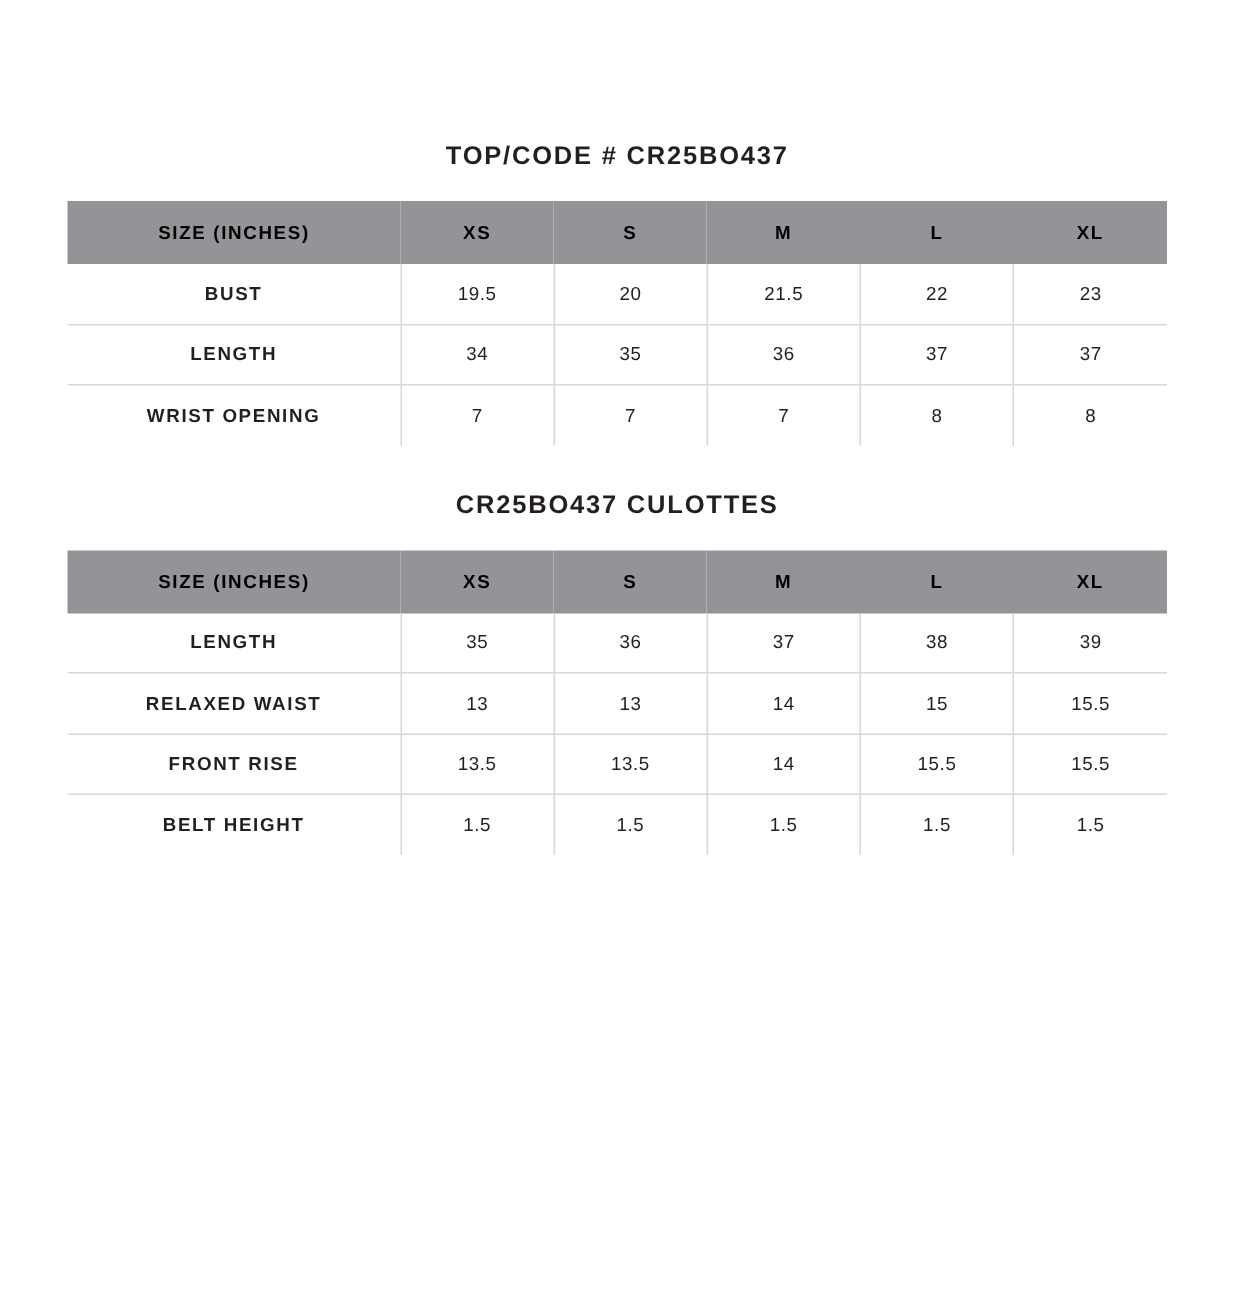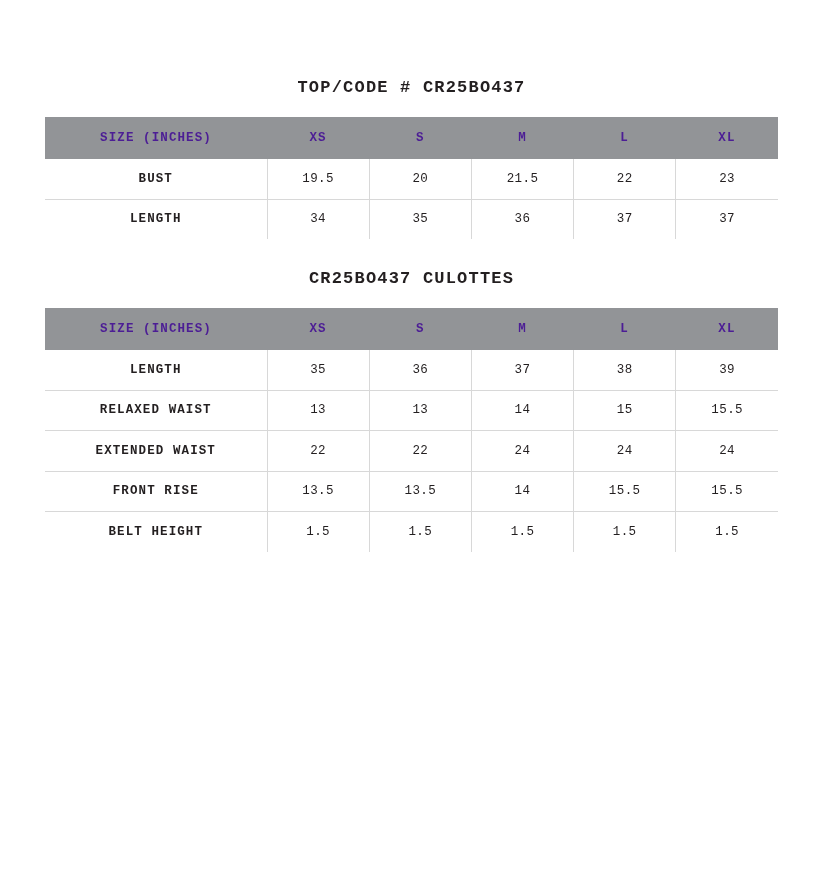--- a/index.html
+++ b/index.html
@@ -11,23 +11,22 @@
     height: 875px;
     background: #ffffff;
     font-family: "Liberation Sans", sans-serif;
     color: #231f20;
     -webkit-font-smoothing: antialiased;
   }
   .page {
     width: 823px;
     height: 808px;
     box-sizing: border-box;
-    padding: 0 45px;
+    padding: 16px 45px;
     position: relative;
-    font-family: Liberation Mono, monospace;
   }
   .section-title {
     text-align: center;
     font-size: 17px;
     font-weight: bold;
     letter-spacing: 1.2px;
     color: #231f20;
   }
   .title-top {
     padding-top: 78px;
@@ -42,21 +41,21 @@
     border-collapse: collapse;
     table-layout: fixed;
   }
   table.size-table th,
   table.size-table td {
     text-align: center;
     vertical-align: middle;
   }
   .head-row th {
     background: #929497;
-    color: #4c1d95;
+    color: #000000;
     font-size: 12.5px;
     font-weight: bold;
     letter-spacing: 1.1px;
     height: 42px;
     padding: 0;
     border: none;
   }
   .head-row th.label-col {
     letter-spacing: 1.1px;
   }
@@ -122,20 +121,28 @@
         <td class="val">23</td>
       </tr>
       <tr class="body-row">
         <td class="row-label">LENGTH</td>
         <td class="val">34</td>
         <td class="val">35</td>
         <td class="val">36</td>
         <td class="val">37</td>
         <td class="val">37</td>
       </tr>
+      <tr class="body-row">
+        <td class="row-label">WRIST OPENING</td>
+        <td class="val">7</td>
+        <td class="val">7</td>
+        <td class="val">7</td>
+        <td class="val">8</td>
+        <td class="val">8</td>
+      </tr>
     </tbody>
   </table>
 
   <div class="section-title title-second">CR25BO437 CULOTTES</div>
 
   <table class="size-table">
     <colgroup>
       <col class="c-label">
         <col class="c-size">
         <col class="c-size">
@@ -164,28 +171,20 @@
       </tr>
       <tr class="body-row">
         <td class="row-label">RELAXED WAIST</td>
         <td class="val">13</td>
         <td class="val">13</td>
         <td class="val">14</td>
         <td class="val">15</td>
         <td class="val">15.5</td>
       </tr>
       <tr class="body-row">
-        <td class="row-label">EXTENDED WAIST</td>
-        <td class="val">22</td>
-        <td class="val">22</td>
-        <td class="val">24</td>
-        <td class="val">24</td>
-        <td class="val">24</td>
-      </tr>
-      <tr class="body-row">
         <td class="row-label">FRONT RISE</td>
         <td class="val">13.5</td>
         <td class="val">13.5</td>
         <td class="val">14</td>
         <td class="val">15.5</td>
         <td class="val">15.5</td>
       </tr>
       <tr class="body-row">
         <td class="row-label">BELT HEIGHT</td>
         <td class="val">1.5</td>

